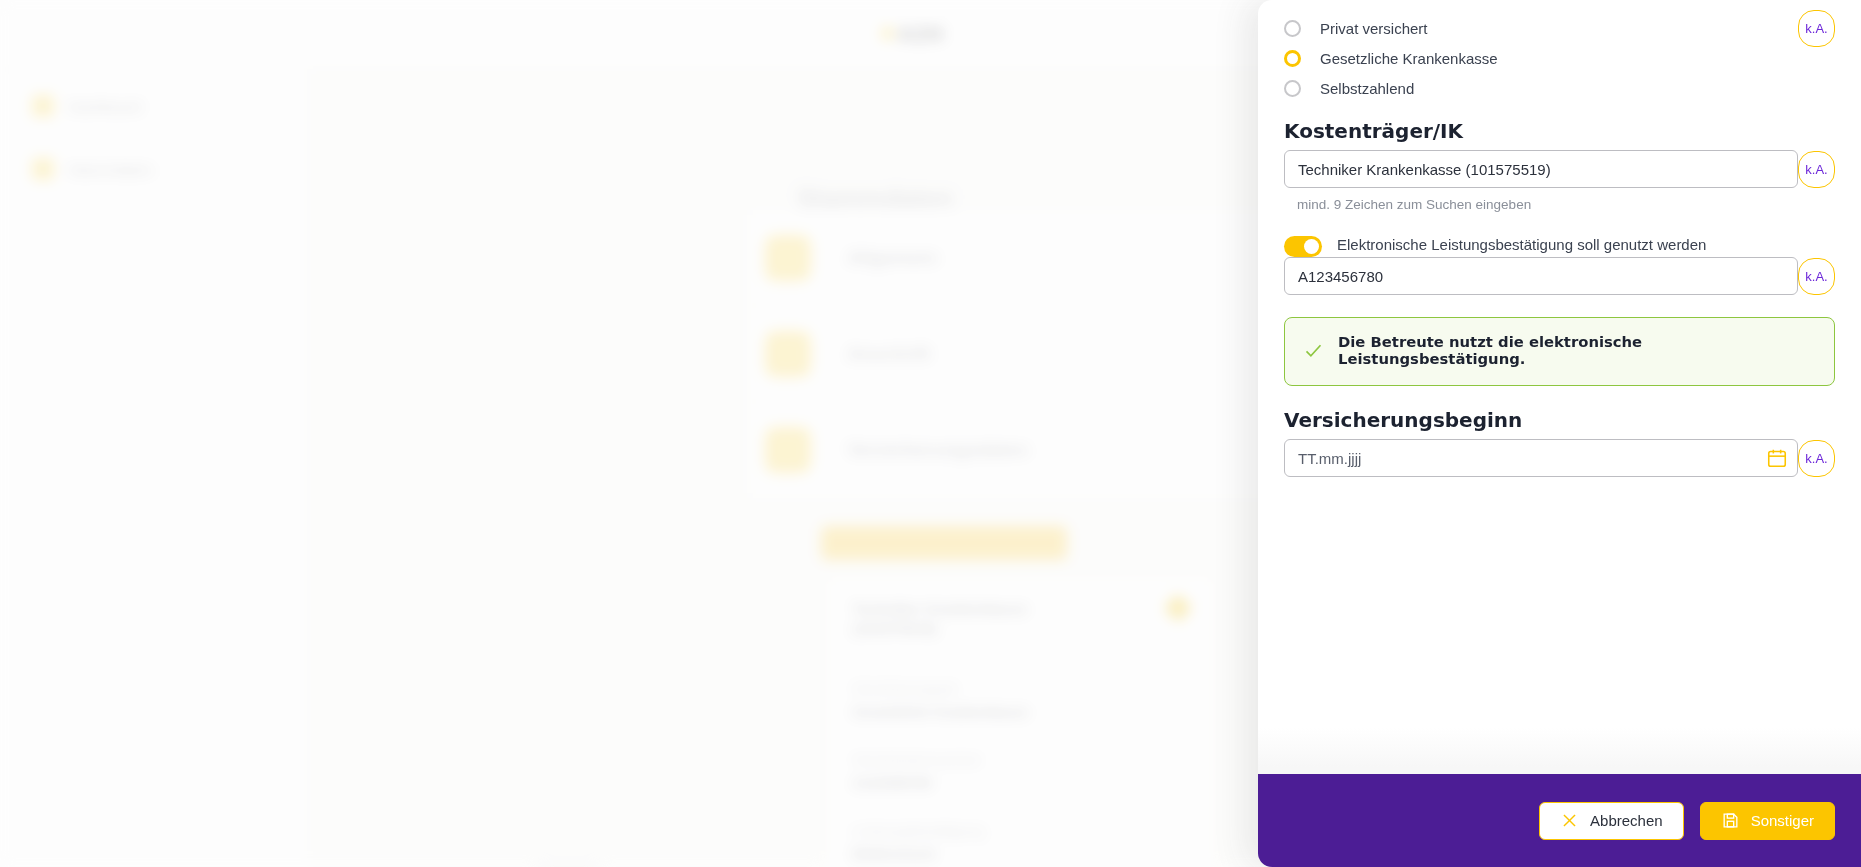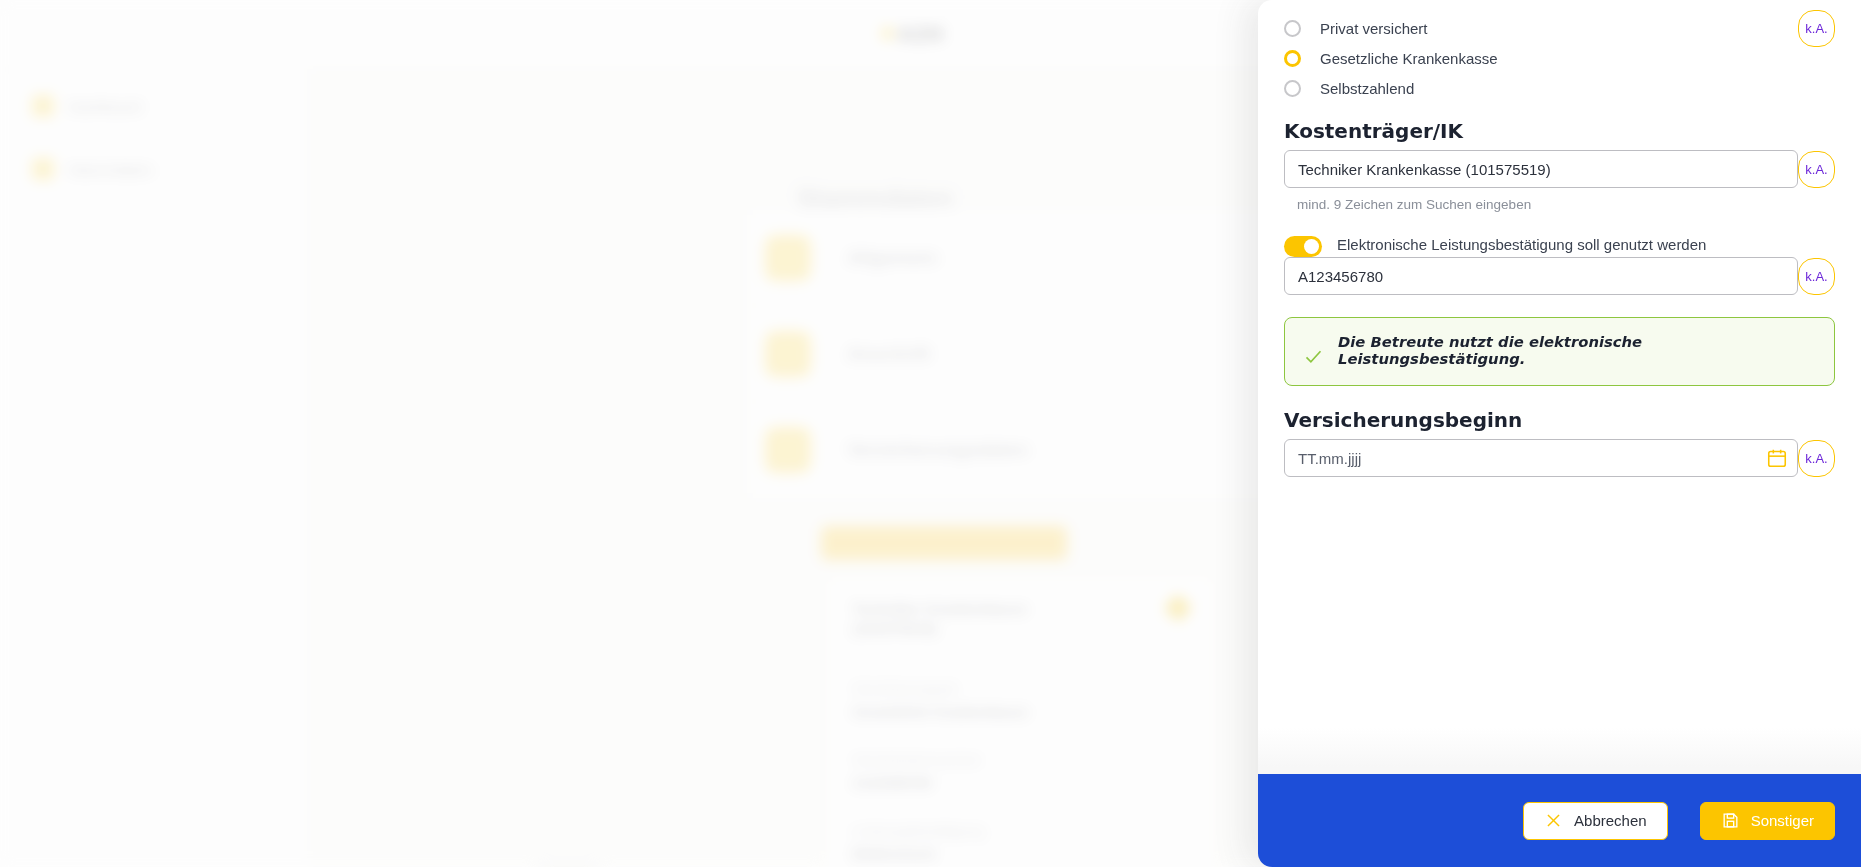--- a/index.html
+++ b/index.html
@@ -158,35 +158,35 @@
     position:absolute; right:3px; top:3px; width:15px; height:15px;
     border-radius:50%; background:#fff;
   }
   .toggle-label { margin-left:15px; font-size:15px; color:#3b4250; }
 
   
   .success {
     margin-top:22px; border:1.4px solid #8dc63f; border-radius:8px;
     background:#f7fbef; padding:15px 18px 18px 18px;
   }
-  .success-head { display:flex; align-items:flex-end;font-style:italic; }
+  .success-head { display:flex; align-items:center; }
   .check-icon { width:21px; height:21px; color:#8dc63f; flex:0 0 auto; margin-top:1px; }
   .success-title {
     margin-left:14px; font-size:14.8px; font-weight:700; color:#1c2230;
     font-family:"DejaVu Sans","Liberation Sans",sans-serif;
   }
   .success-text {
     margin-top:11px; font-size:14.6px; line-height:1.48; color:#3b4250;
   }
 
   
   .panel-footer {
-    flex:0 0 auto; height:93px; background:#1d4ed8;
+    flex:0 0 auto; height:93px; background:#4c1d95;
     display:flex; align-items:center; justify-content:flex-end;
-    gap:32px; padding:0 26px;
+    gap:16px; padding:0 26px;
     border-bottom-left-radius:14px;
   }
   .btn {
     height:38px; border-radius:6px; display:flex; align-items:center;
     gap:11px; padding:0 20px; font-size:15px; cursor:pointer;
     font-family:"Liberation Sans",sans-serif;
   }
   .btn-cancel { background:#fff; border:1.6px solid #fcc500; color:#2c313c; }
   .btn-cancel .ic { color:#fcc500; }
   .btn-save { background:#fcc500; border:1.6px solid #fcc500; color:#ffffff; }

